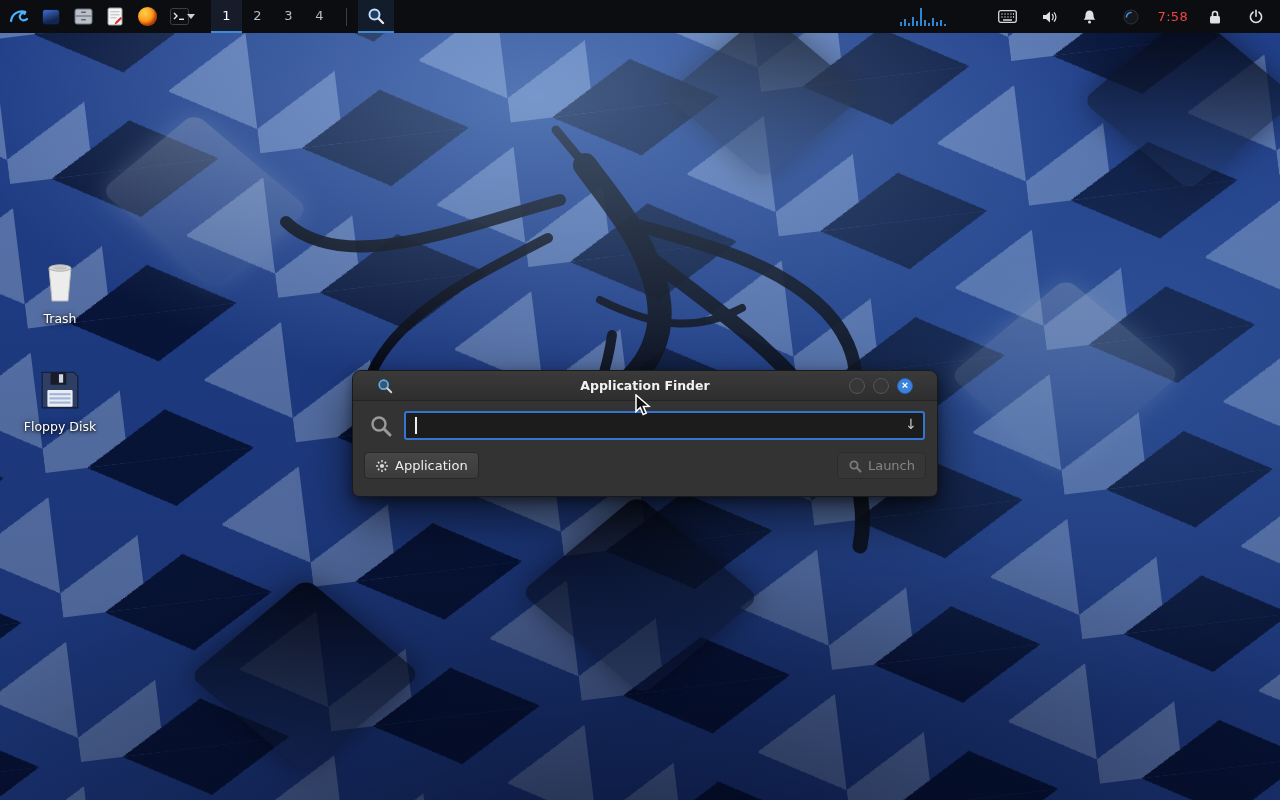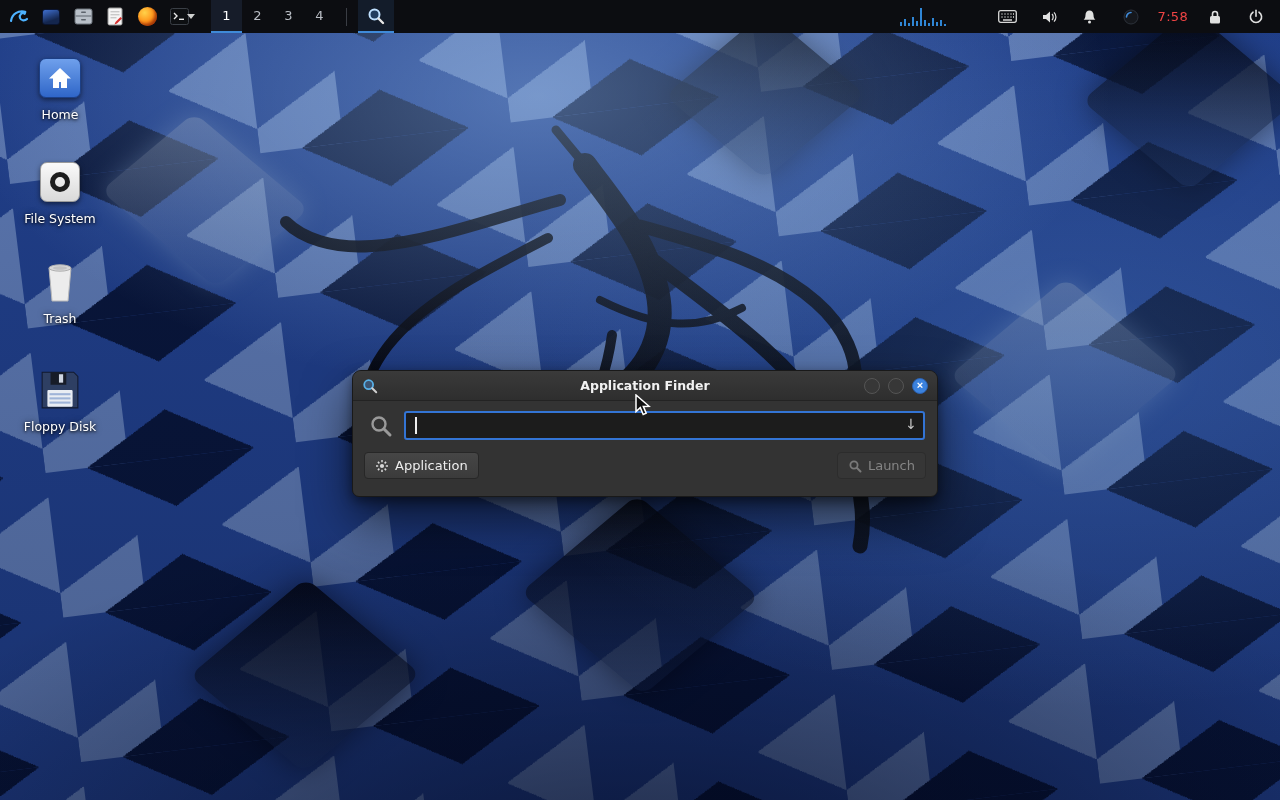--- a/index.html
+++ b/index.html
@@ -58,21 +58,21 @@
                 display:flex; align-items:center; justify-content:center; box-shadow:0 2px 5px rgba(0,0,0,.5); }
   .fs-badge { width:40px; height:40px; border-radius:7px; background:linear-gradient(180deg,#fafafa,#d9d9d9); border:1px solid #9a9a9a;
               display:flex; align-items:center; justify-content:center; box-shadow:0 2px 5px rgba(0,0,0,.5); }
   .fs-ring { width:20px; height:20px; border-radius:50%; border:5px solid #1d1d1d; }
 
   
   .finder { position:absolute; left:352px; top:370px; width:586px; height:127px; z-index:40;
     background:#333333; border:1px solid #191919; border-radius:9px 9px 7px 7px;
     box-shadow:0 22px 48px rgba(0,0,0,.6), 0 4px 12px rgba(0,0,0,.45); }
   .titlebar { position:relative; height:30px; background:linear-gradient(#3a3a3a,#2e2e2e); border-bottom:1px solid #232323;
-    border-radius:8px 8px 0 0; display:flex; align-items:center; padding:0 9px;gap:36px; }
+    border-radius:8px 8px 0 0; display:flex; align-items:center; padding:0 24px;gap:36px; }
   .title { position:absolute; left:0; right:0; text-align:center; color:#f2f2f2; font-size:12.5px; font-weight:bold; pointer-events:none; }
   .tb-buttons { margin-left:auto; display:flex; gap:8px; z-index:2; }
   .tb-circle { width:16px; height:16px; border-radius:50%; border:1px solid #555; background:#373737; cursor:pointer; padding:0; }
   .tb-close { width:16px; height:16px; border-radius:50%; border:1px solid #2c61b0; background:#3b82de; color:#fff; font-size:11px; font-weight:bold;
     line-height:13px; text-align:center; cursor:pointer; padding:0; }
   .search-row { display:flex; align-items:center; padding:10px 12px 0 16px; }
   .search-input-wrap { position:relative; flex:1; margin-left:11px; height:29px; background:#1c1c1c; border:2px solid #3374d4; border-radius:3px;
     display:flex; align-items:center; }
   .search-input { position:absolute; inset:0; width:100%; height:100%; background:transparent; border:none; outline:none; color:#e8e8e8;
     font-size:13px; padding:0 24px 0 8px; font-family:inherit; caret-color:#fff; }
@@ -240,39 +240,21 @@
 
       <button class="p-btn">
         <svg width="16" height="16" viewBox="0 0 16 16">
           <path d="M5 3.2a5.6 5.6 0 1 0 6 0" stroke="#e0e0e0" fill="none" stroke-width="1.6" stroke-linecap="round"></path>
           <path d="M8 1.2v6" stroke="#e0e0e0" stroke-width="1.6" stroke-linecap="round"></path>
         </svg>
       </button>
     </div>
   </div>
 
-  <div class="dicon" style="left:12px; top:54px;">
-    <div class="img">
-        <div class="home-badge">
-      <svg width="26" height="24" viewBox="0 0 26 24">
-            <path d="M13 2 2 12.5h4V22h6v-6h2v6h6v-9.5h4L13 2z" fill="#fff"></path>
-          </svg>
-    </div>
-      </div>
-    <div class="lbl">Home</div>
-  </div>
-
-  <div class="dicon" style="left:12px; top:158px;">
-    <div class="img">
-        <div class="fs-badge">
-          <div class="fs-ring"></div>
-        </div>
-      </div>
-    <div class="lbl">File System</div>
-  </div>
+
 
   <div class="dicon" style="left:12px; top:258px;text-align:center;">
     <div class="img">
       <svg width="36" height="42" viewBox="0 0 36 42">
         <path d="M7 7h22l-3 33H10L7 7z" fill="#ececec" stroke="#b8b8b8"></path>
         <ellipse cx="18" cy="7" rx="11" ry="3.2" fill="#d7d7d7" stroke="#b0b0b0"></ellipse>
         <ellipse cx="18" cy="7" rx="7" ry="1.8" fill="#c2c2c2"></ellipse>
       </svg>
     </div>
     <div class="lbl">Trash</div>

